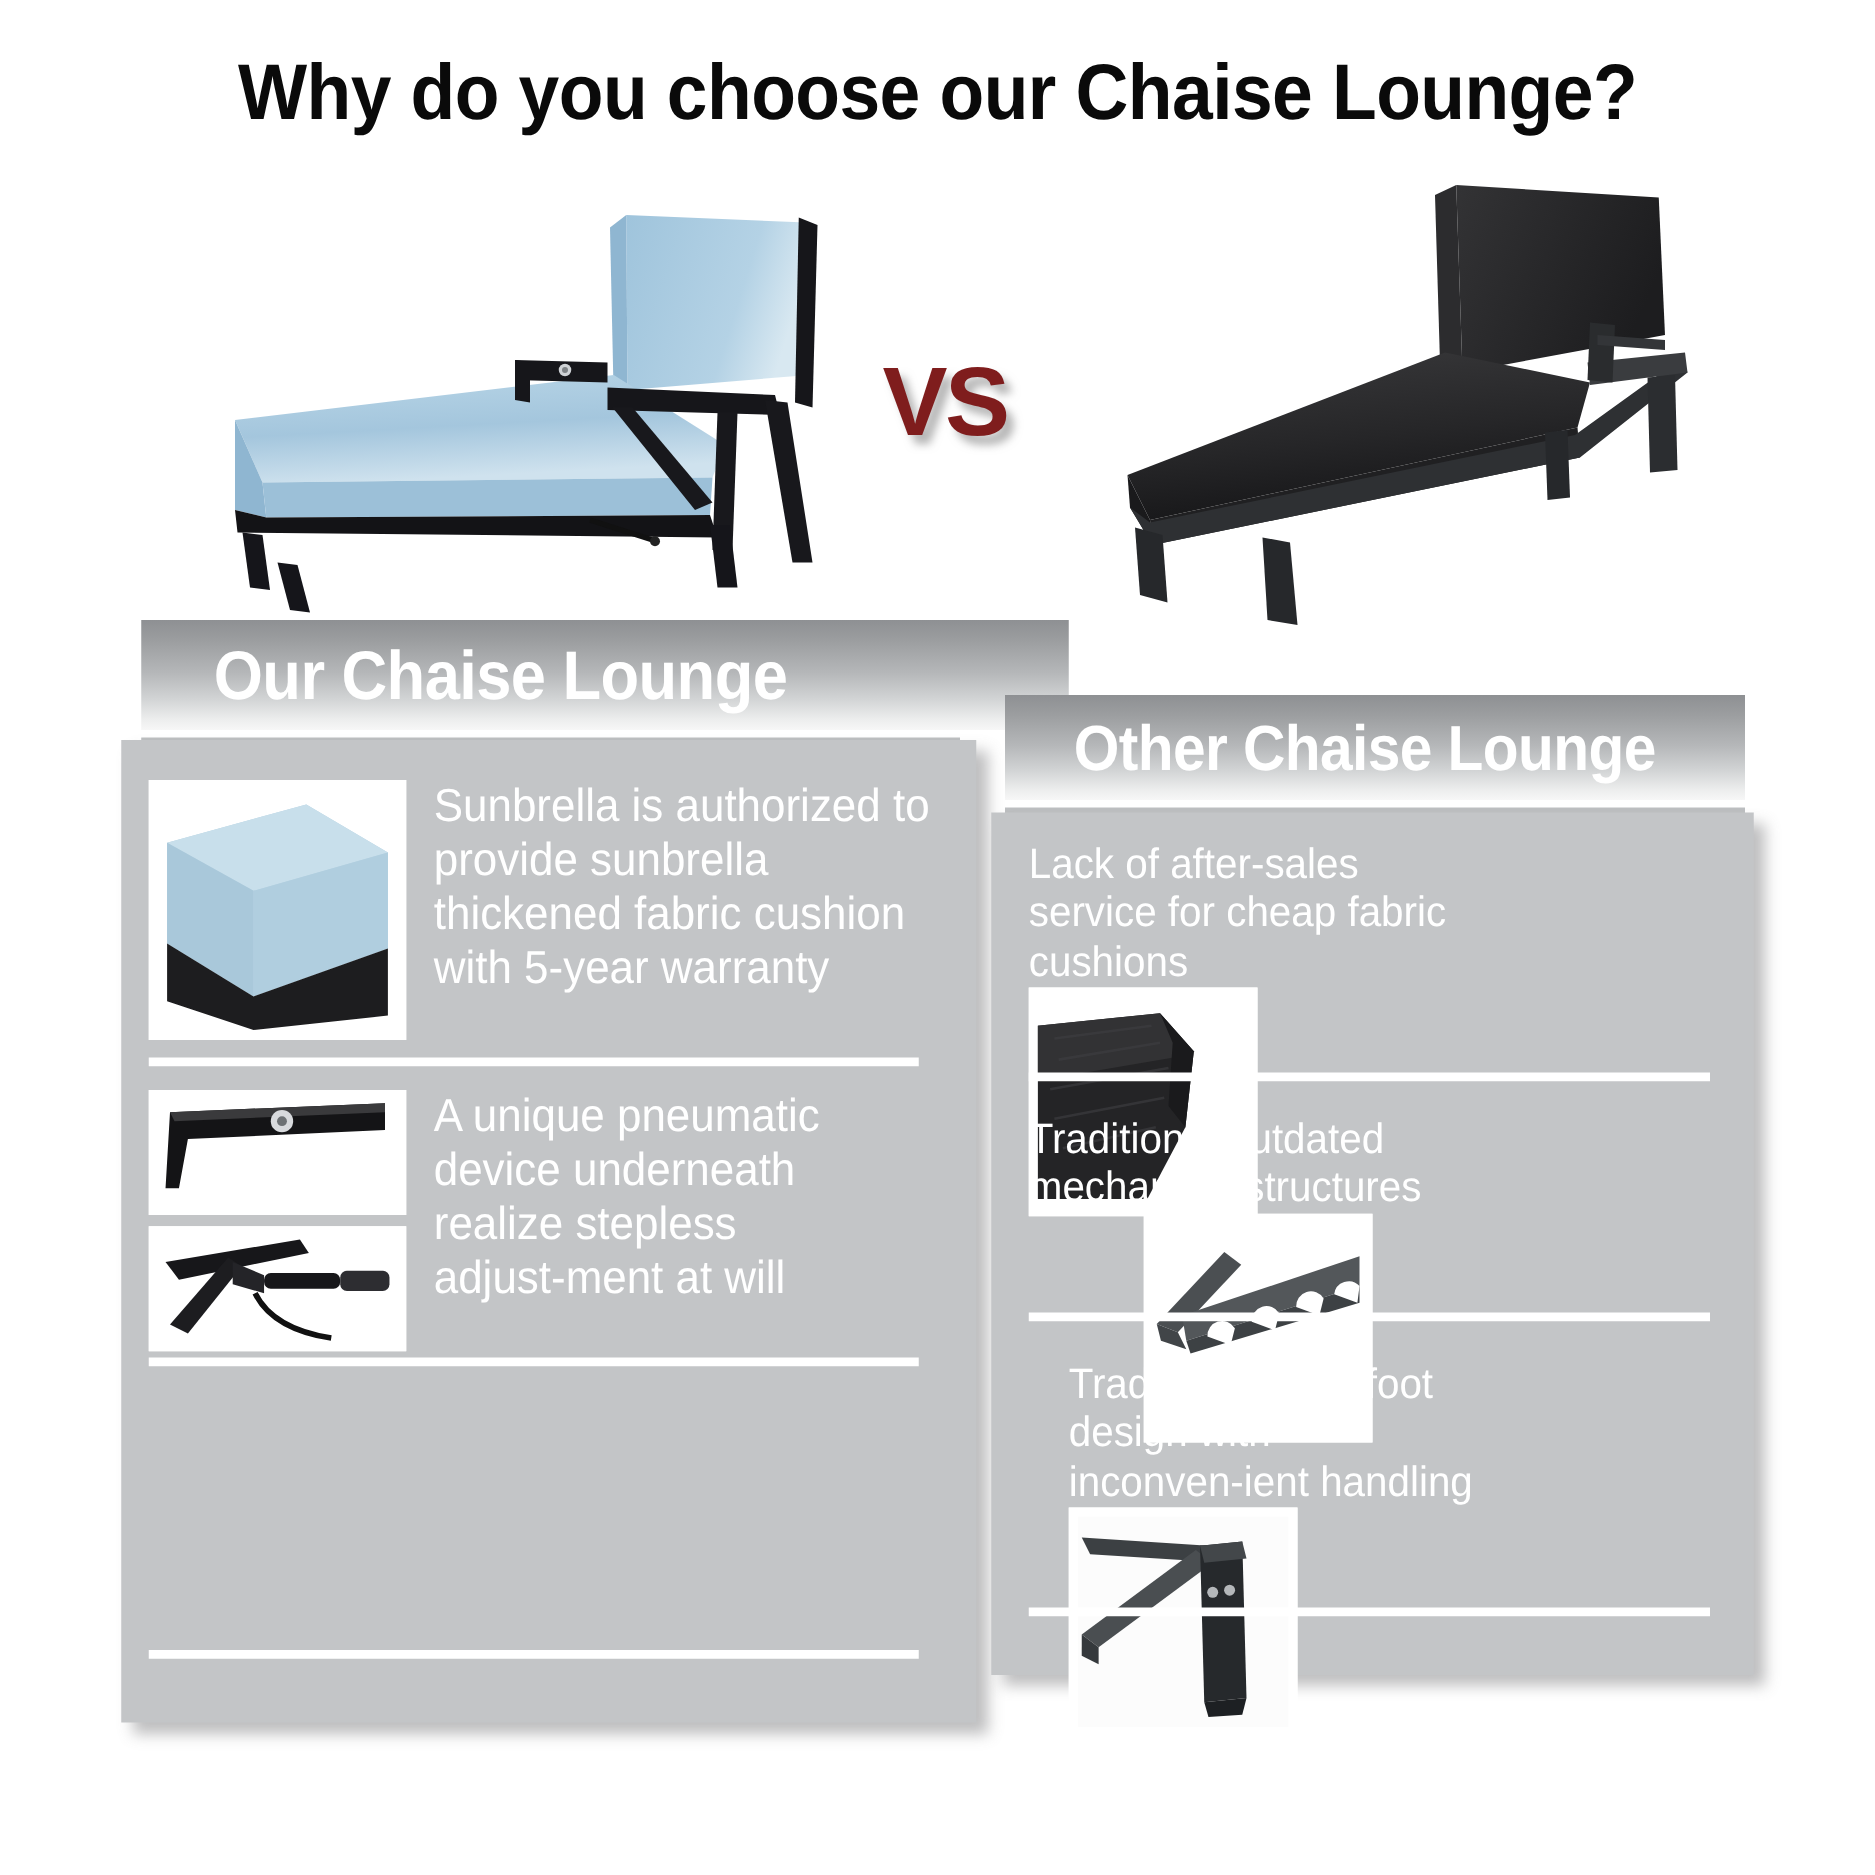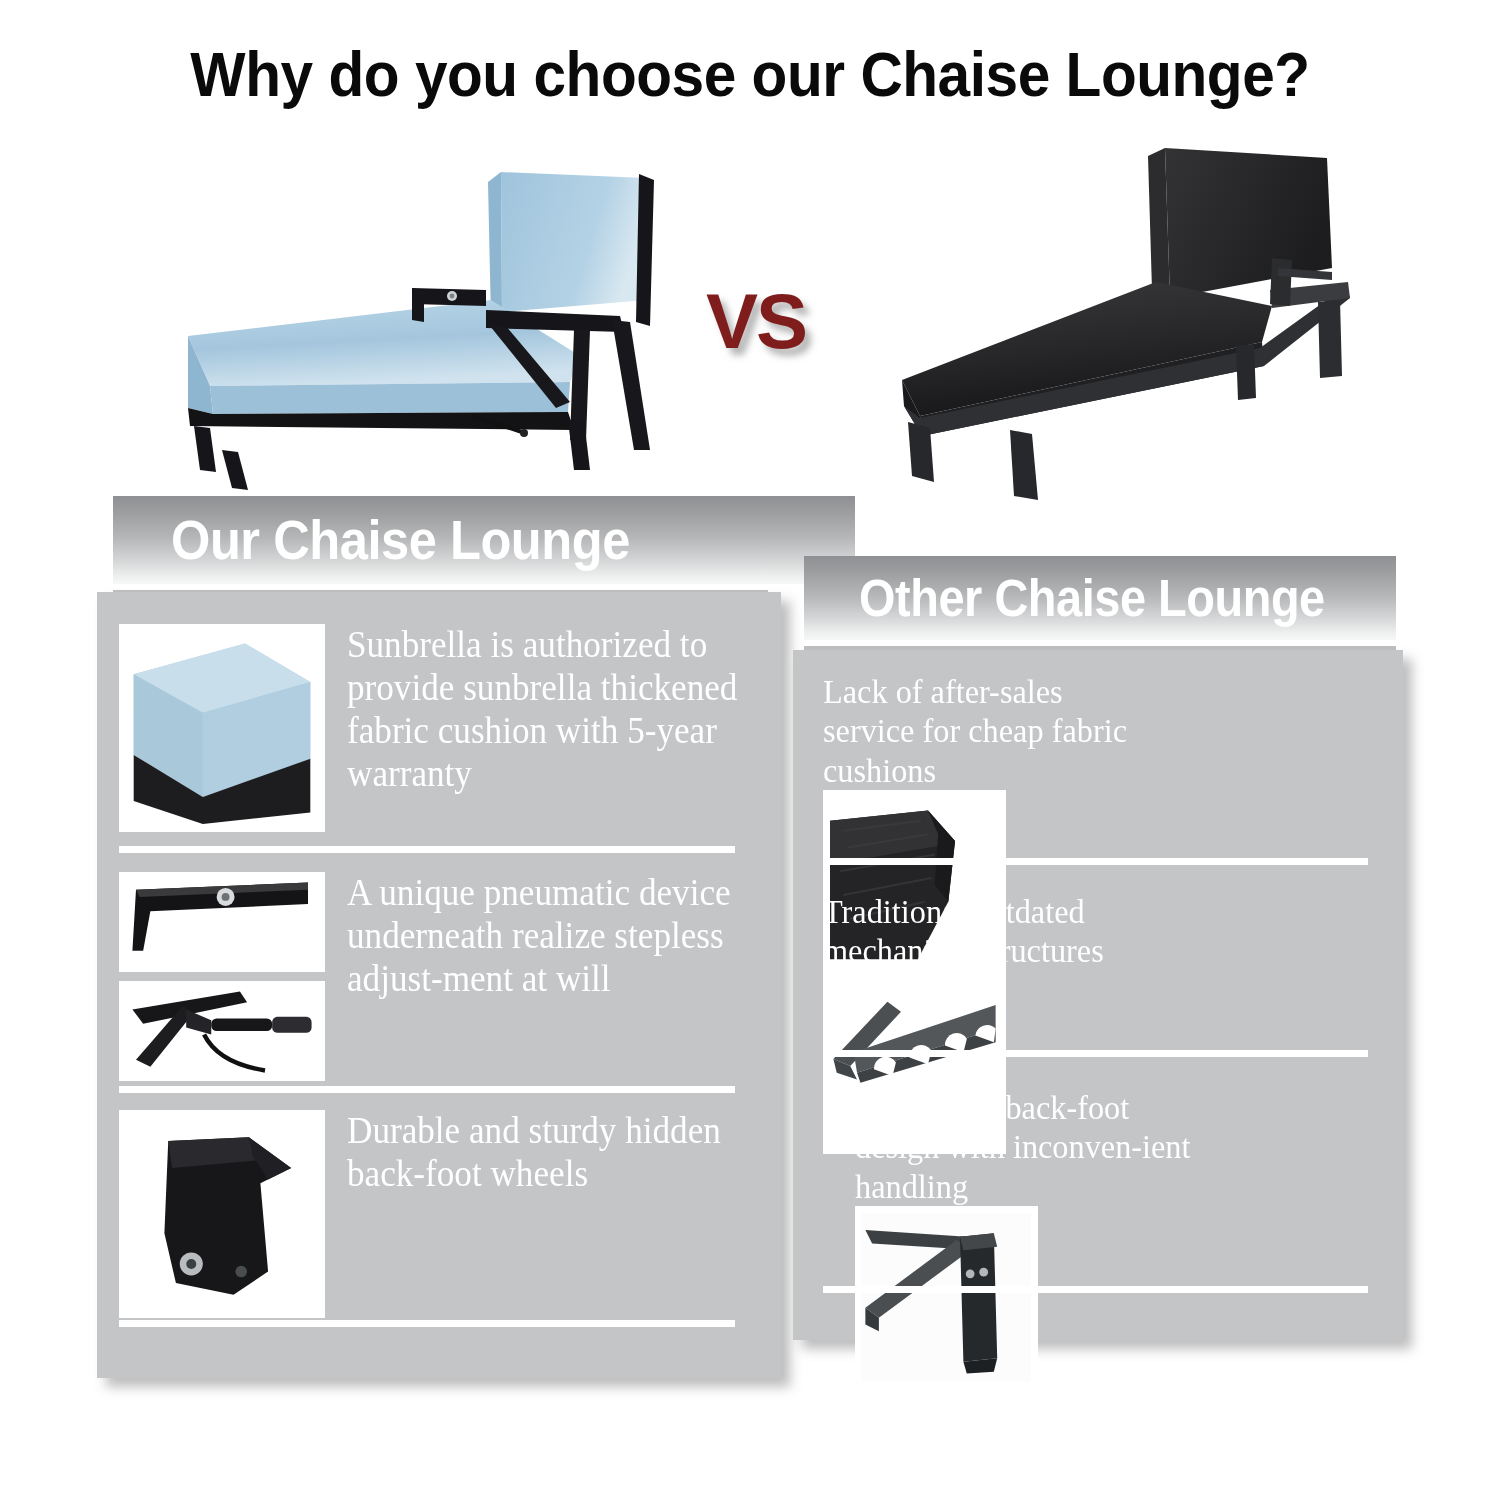--- a/index.html
+++ b/index.html
@@ -100,21 +100,20 @@
     box-sizing: border-box;
   }
   #panel-ours  { left: 97px;  top: 592px; width: 684px; height: 786px; }
   #panel-other { left: 793px; top: 650px; width: 610px; height: 690px; }
 
   .feature-row {
     position: absolute;
     display: flex;
     align-items: flex-start;
     box-sizing: border-box;
-    font-family: Liberation Serif, serif;
   }
   .feature-text {
     color: #ffffff;
     font-weight: 400;
     line-height: 1.16;
     transform: scaleX(0.95);
     transform-origin: left top;
   }
   .thumb {
     background: #ffffff;
@@ -141,21 +140,21 @@
   #row-ours-0 .feature-text,
   #row-ours-1 .feature-text,
   #row-ours-2 .feature-text { font-size: 37px; margin-left: 22px; width: 420px; }
 
   #div-ours-0 { left: 22px; top: 254px; width: 616px; }
   #div-ours-1 { left: 22px; top: 494px; width: 616px; }
   #div-ours-2 { left: 22px; top: 728px; width: 616px; }
 
   
   #row-other-0 { left: 30px; top: 22px; }
-  #row-other-1 { left: 30px; top: 242px; }
+  #row-other-1 { left: 30px; top: 242px; align-items: center; }
   #row-other-2 { left: 30px; top: 438px; margin-left: 32px; }
   .panel-other-thumb { width: 183px; height: 183px; }
   #row-other-0 .feature-text,
   #row-other-1 .feature-text,
   #row-other-2 .feature-text {
     font-size: 34px; width: 355px; margin-right: 12px;
   }
   .feature-row.reversed { flex-direction: column; }
 
   #div-other-0 { left: 30px; top: 208px; width: 545px; }
@@ -291,34 +290,20 @@
           <rect x="44" y="17" width="34" height="7" rx="3" fill="#17171a"></rect>
           <rect x="78" y="16" width="22" height="9" rx="3" fill="#2d2d31"></rect>
           <path d="M40 26 Q48 42 74 46" stroke="#111" stroke-width="2.5" fill="none"></path>
         </svg>
       </div>
     </div>
     <div class="feature-text">A unique pneumatic device underneath realize stepless adjust‑ment at will</div>
   </div>
   <div class="divider" id="div-ours-1"></div>
 
-  <div class="feature-row" id="row-ours-2">
-    <div class="thumb panel-ours-thumb">
-      <svg viewBox="0 0 100 100" xmlns="http://www.w3.org/2000/svg">
-        <rect width="100" height="100" fill="#ffffff"></rect>
-        <path d="M22 12 L64 10 L86 26 L70 34 L74 80 L56 92 L26 86 L20 60 Z" fill="#17171a"></path>
-        <path d="M22 12 L64 10 L70 22 L24 26 Z" fill="#2a2a2e"></path>
-        <path d="M64 10 L86 26 L74 32 L66 20 Z" fill="#202024"></path>
-        <circle cx="34" cy="76" r="6" fill="#b9bcbf"></circle>
-        <circle cx="34" cy="76" r="2.6" fill="#3c3f42"></circle>
-        <circle cx="60" cy="80" r="3" fill="#4a4d50"></circle>
-      </svg>
-    </div>
-    <div class="feature-text">Durable and sturdy hidden back-foot wheels</div>
-  </div>
   <div class="divider" id="div-ours-2"></div>
 </div>
 
 <div class="banner" id="banner-other">
   <span class="banner-label">Other Chaise Lounge</span>
 </div>
 <div class="banner-underline" id="banner-other-underline"></div>
 
 <div class="panel" id="panel-other">
 

